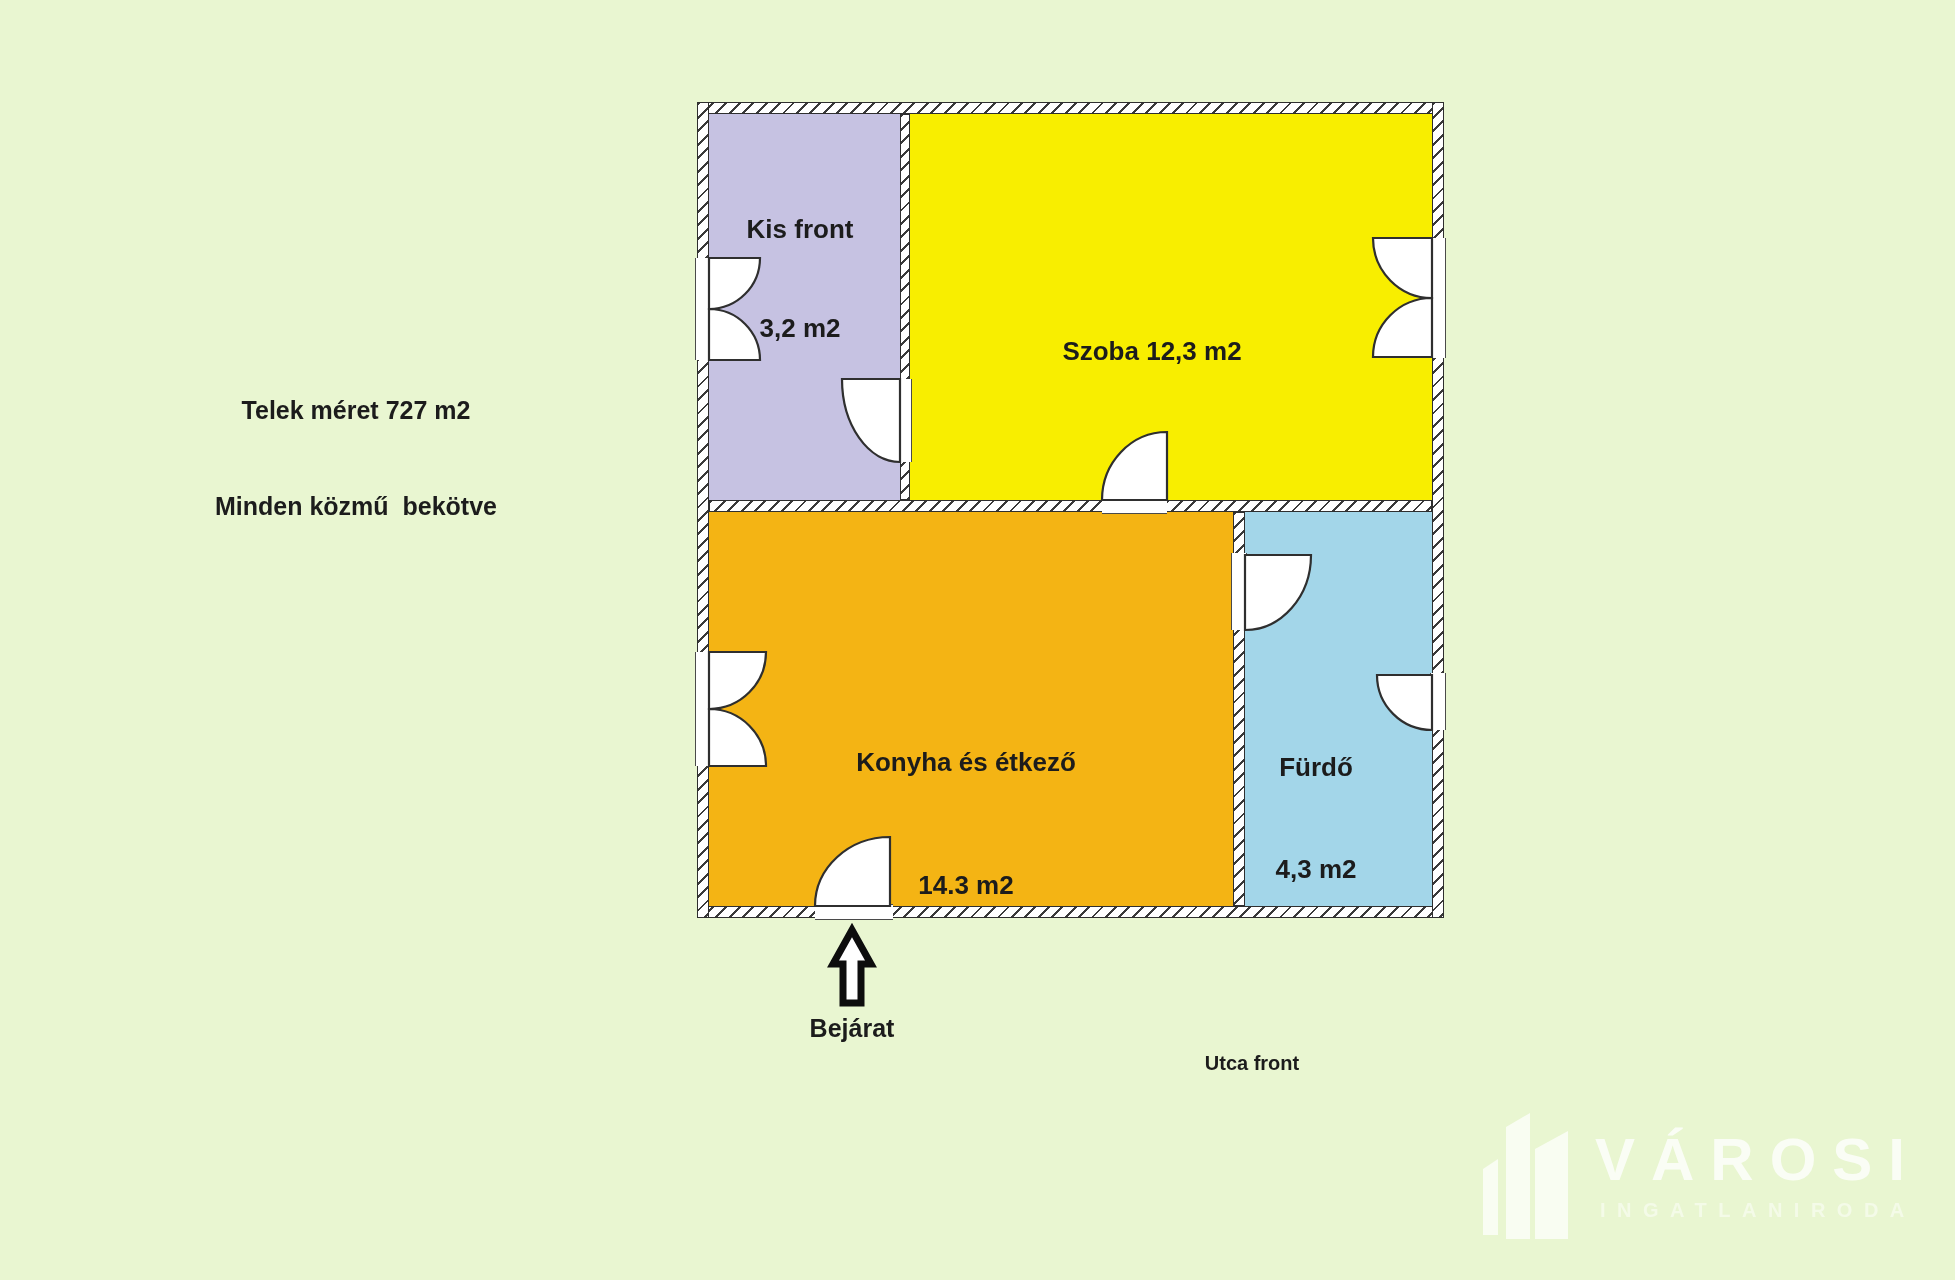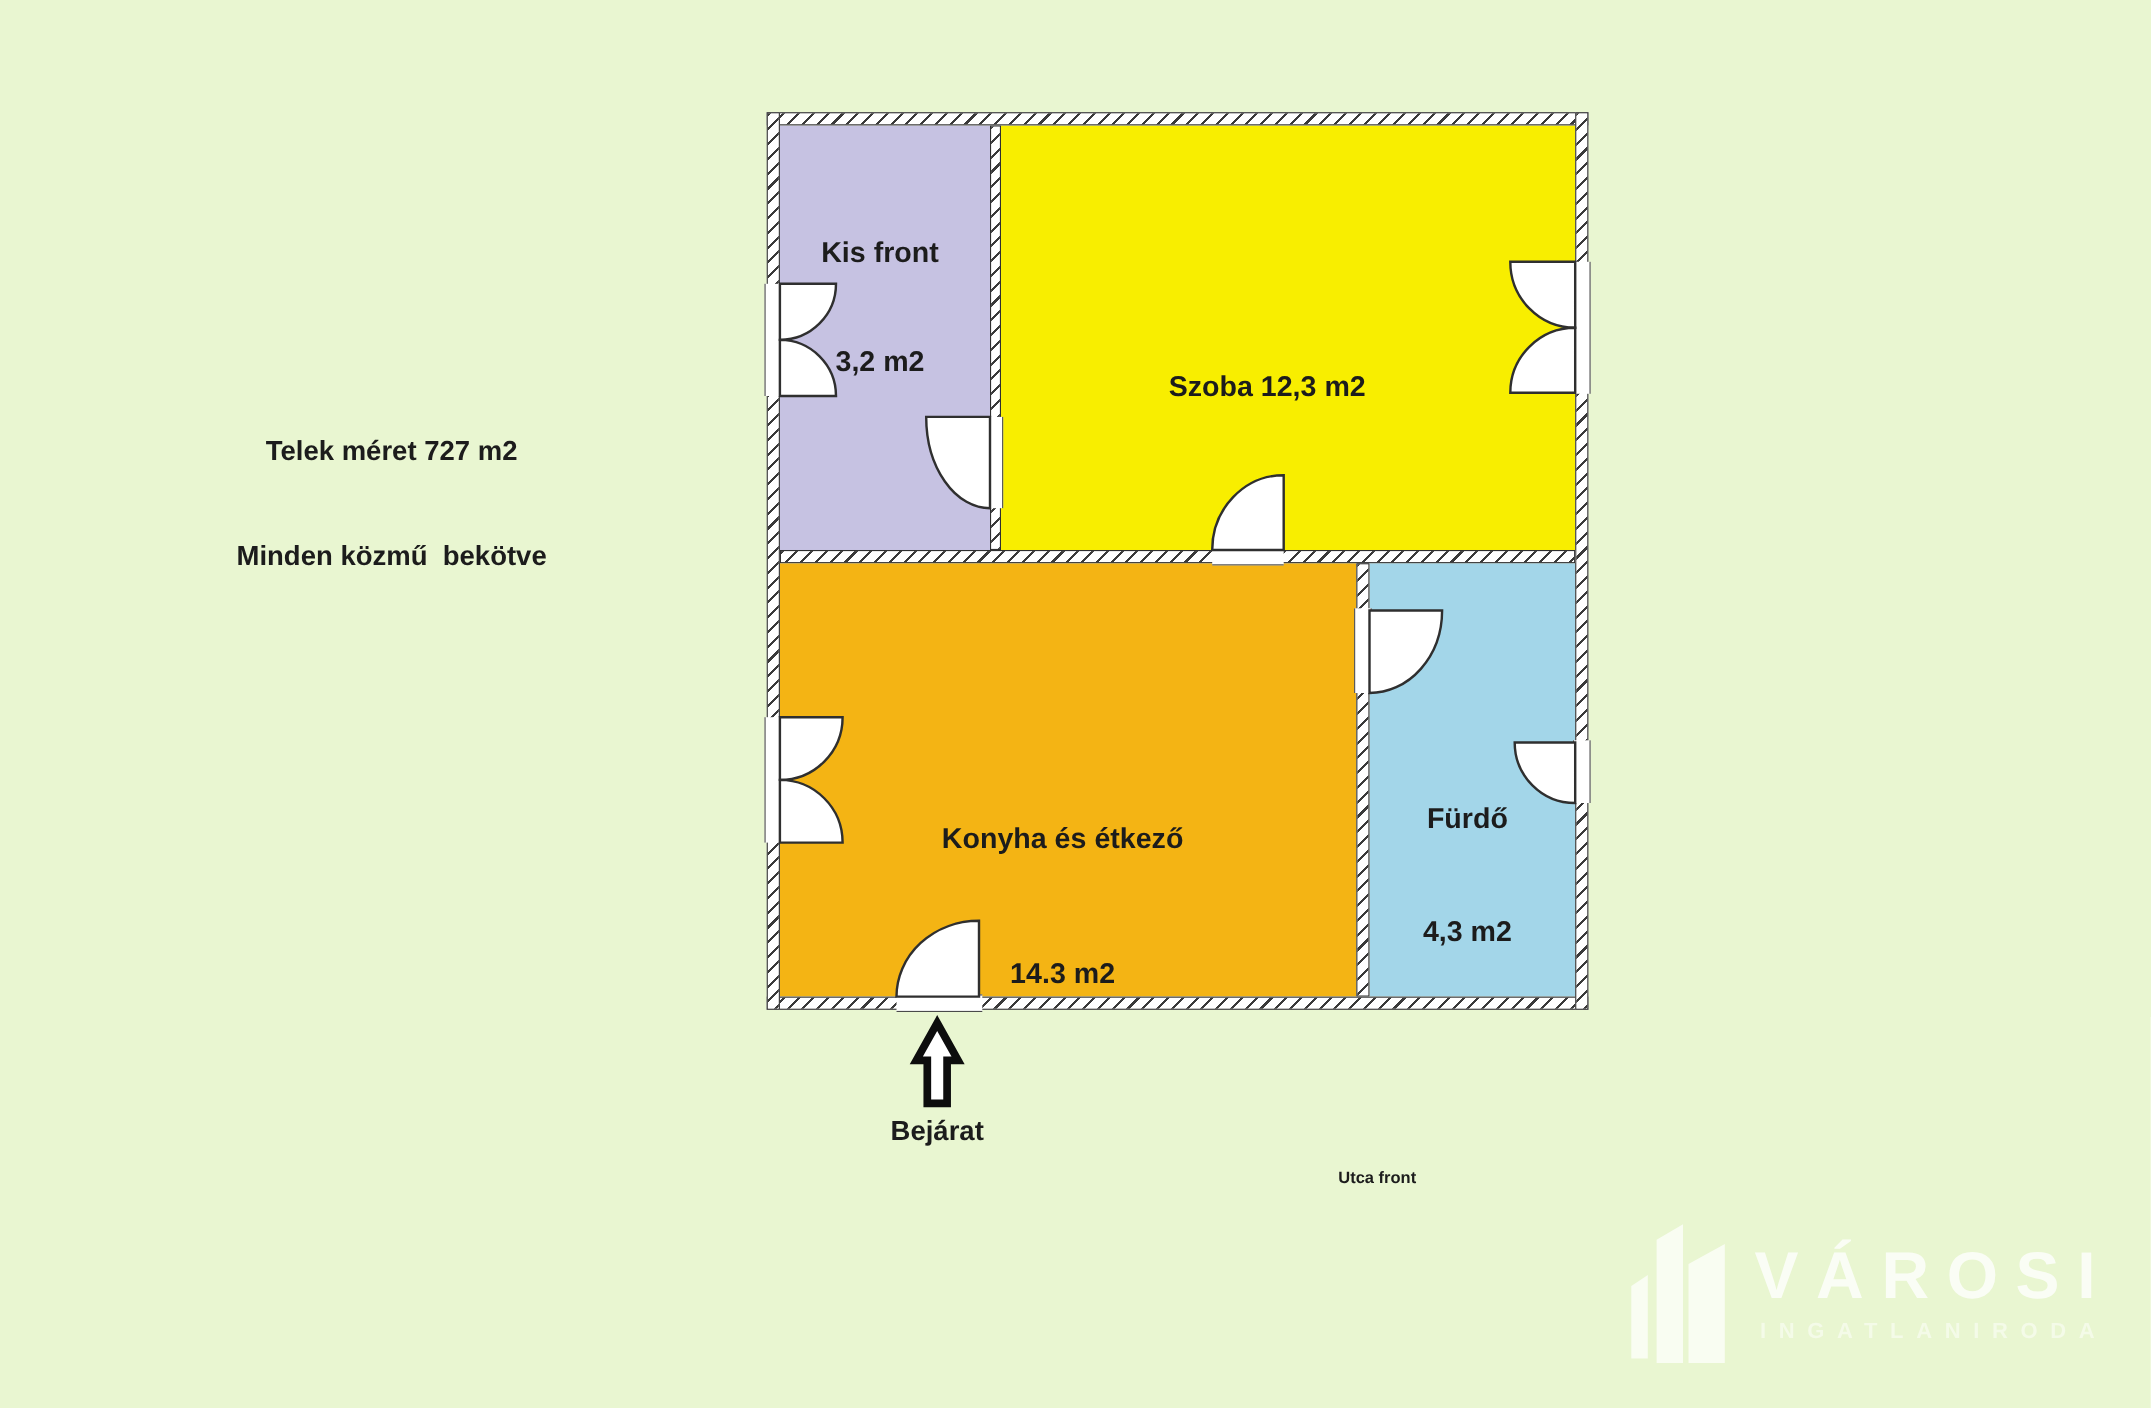--- a/index.html
+++ b/index.html
@@ -27,21 +27,21 @@
   .leaf{fill:#ffffff;stroke:#2f2f2f;stroke-width:2.2;}
 
   
   .lbl{position:absolute;z-index:5;transform:translateX(-50%);
        color:#1c1c1c;font-weight:bold;text-align:center;white-space:pre-wrap;}
   .room-lbl{font-size:26px;line-height:33px;}
   .lbl-konyha{line-height:41px;}
   .lbl-furdo{line-height:34px;}
   .lbl-info{font-size:25px;line-height:32px;}
   .lbl-bejarat{font-size:25px;text-align:right;}
-  .lbl-utca{font-size:15px;margin-top:10px;}
+  .lbl-utca{font-size:20px;}
 
   
   #watermark{position:absolute;z-index:6;left:1470px;top:1095px;width:470px;height:160px;}
   #brand-icon{position:absolute;left:10px;top:12px;}
   #brand-name{position:absolute;left:125px;top:30px;font-size:60px;font-weight:bold;
               letter-spacing:16px;color:rgba(255,255,255,0.78);}
   #brand-subtitle{position:absolute;left:130px;top:104px;font-size:20px;font-weight:bold;
                   letter-spacing:11.5px;color:rgba(255,255,255,0.5);}
 </style>
 </head>
@@ -105,21 +105,21 @@
     <div>Kis front</div>
     <div>3,2 m2</div>
   </div>
   <div class="lbl room-lbl" style="left:1152px;top:269px;">
     <div>Szoba 12,3 m2</div>
   </div>
   <div class="lbl room-lbl lbl-konyha" style="left:966px;top:660px;">
     <div>Konyha és étkező</div>
     <div>14.3 m2</div>
   </div>
-  <div class="lbl room-lbl lbl-furdo" style="left:1316px;top:659px;margin-left:18px;">
+  <div class="lbl room-lbl lbl-furdo" style="left:1316px;top:682px;">
     <div>Fürdő</div>
     <div>4,3 m2</div>
   </div>
 
   <div class="lbl lbl-bejarat" style="left:852px;top:1014px;">Bejárat</div>
   <div class="lbl lbl-utca" style="left:1252px;top:1052px;">Utca front</div>
 
   <div id="watermark">
     <svg id="brand-icon" width="95" height="140" viewBox="0 0 95 140">
       <polygon points="3,62 18,52 18,128 3,128" fill="rgba(255,255,255,0.72)"></polygon>

